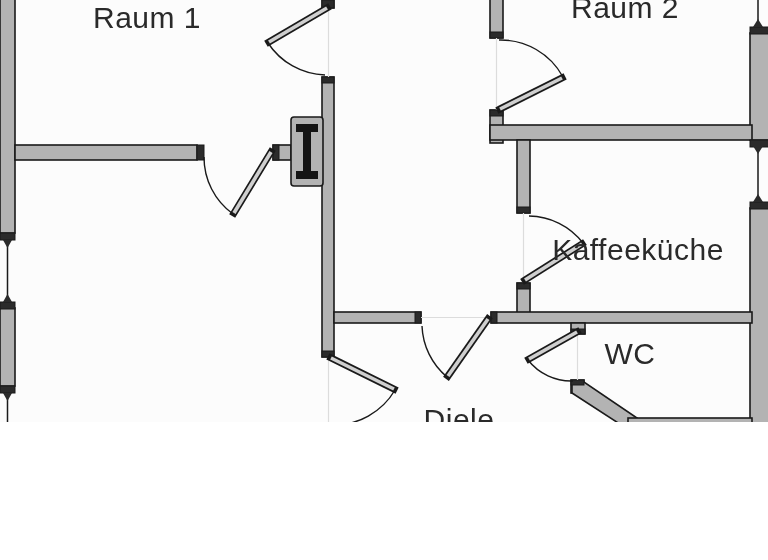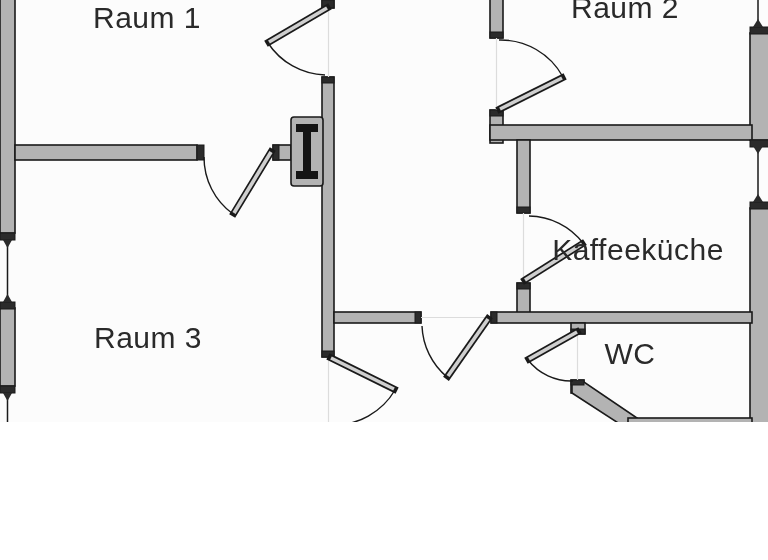--- a/index.html
+++ b/index.html
@@ -201,15 +201,15 @@
       <path class="stair" d="M633,431 L752,512"></path>
       <path class="stair" d="M633,431 L752,452"></path>
 
       <line class="winline" x1="539" y1="553.5" x2="598" y2="553.5"></line>
     </g>
   </svg>
 
   <div class="room-label" style="left:147px; top:2px;">Raum 1</div>
   <div class="room-label" style="left:625px; top:-8px;">Raum 2</div>
   <div class="room-label" style="left:638px; top:208px;margin-top:26px;">Kaffeeküche</div>
-  <div class="room-label" style="left:148px; top:322px;">Raum 3</div>
   <div class="room-label" style="left:630px; top:338px;">WC</div>
+  <div class="room-label" style="left:459px; top:404px;">Diele</div>
 </div>
 
 </body></html>

